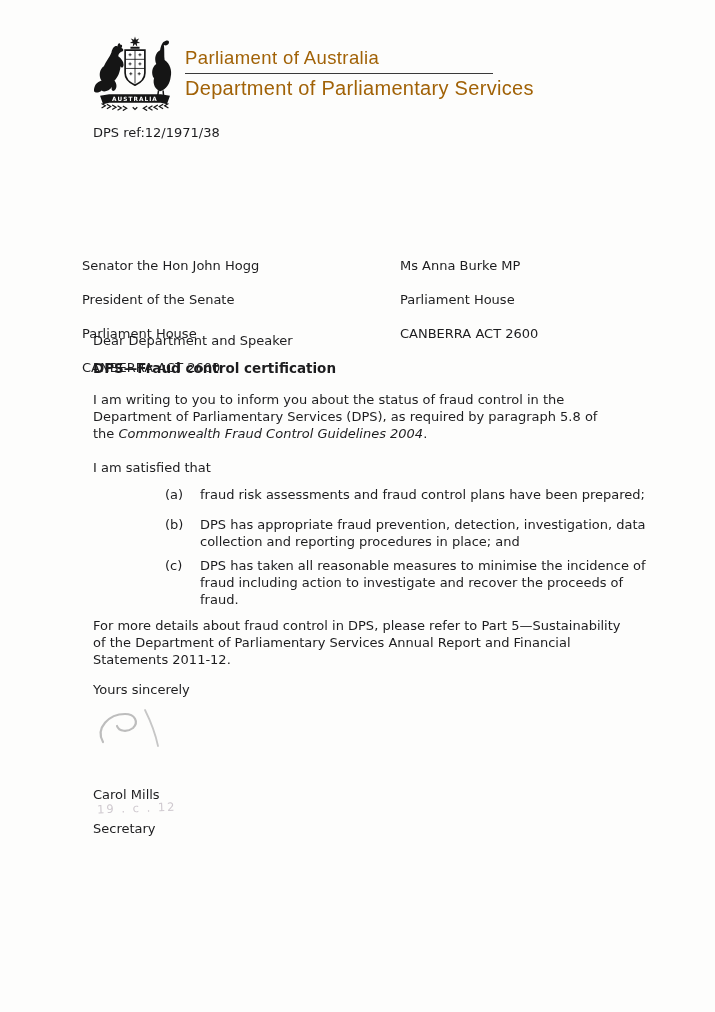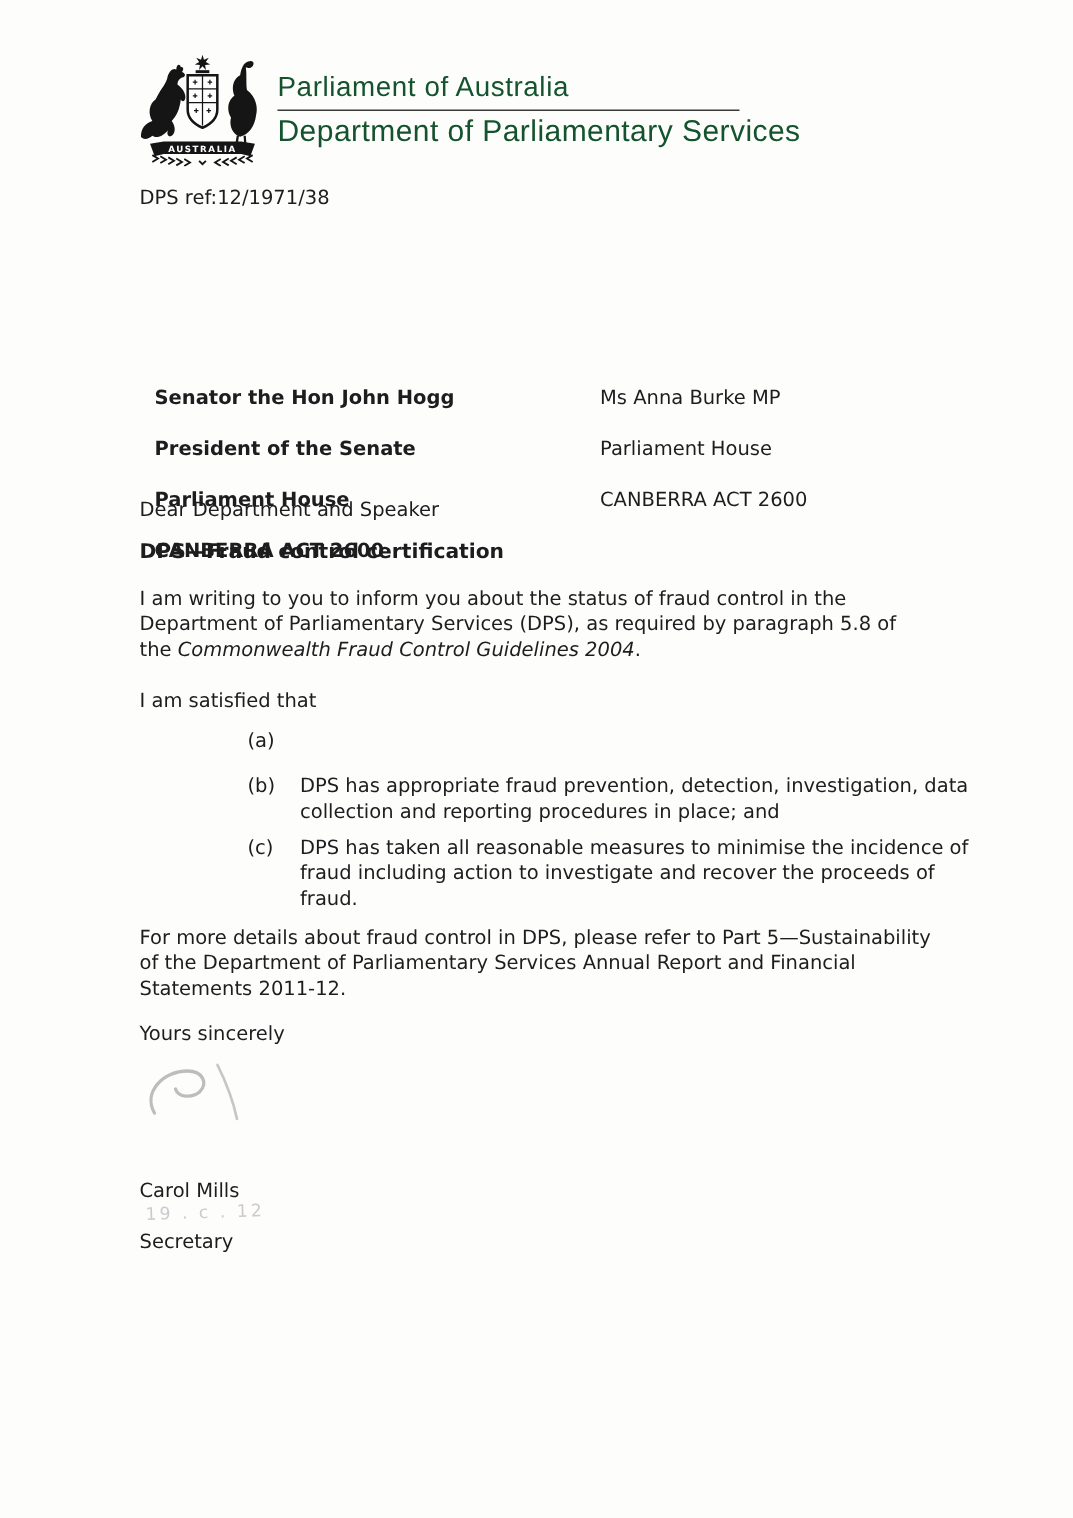--- a/index.html
+++ b/index.html
@@ -7,28 +7,28 @@
     position:relative;
     width:715px;height:1012px;
     background:#fdfdfc;
     font-family:"DejaVu Sans", sans-serif;
     color:#1d1d1f;
     overflow:hidden;
   }
   .abs{position:absolute;}
   
   .crest{left:89px;top:35px;}
-  .titles{left:185px;top:46px;font-family:"Liberation Sans", sans-serif;color:#14532d;}
+  .titles{left:185px;top:46px;font-family:"Liberation Sans", sans-serif;color:#a16207;}
   .org{font-size:18.5px;line-height:24px;letter-spacing:0.4px;}
   .title-rule{width:308px;height:0;border-bottom:1.5px solid #3a3a3a;margin-top:3px;}
   .dept{font-size:20px;line-height:24px;letter-spacing:0.3px;margin-top:2px;}
   
   .bodytext{font-size:13px;line-height:17px;white-space:pre-line;}
   .ref{left:93px;top:124px;text-align:center;}
-  .addr-left{left:103px;top:240px;font-weight:bold;}
+  .addr-left{left:82px;top:240px;}
   .addr-right{left:400px;top:240px;}
   .salutation{left:93px;top:332px;}
   .subject{left:93px;top:360px;font-size:13.5px;font-weight:bold;text-align:right;}
   .para1{left:93px;top:391px;width:580px;}
   .satisfied{left:93px;top:459px;}
   .list{left:93px;top:486px;width:585px;}
   .item{display:flex;}
   .item + .item{margin-top:13px;}
   .list .item:nth-child(3){margin-top:7px;}
   .item-label{flex:none;margin-left:72px;width:35px;font-size:13px;line-height:17px;}
@@ -118,20 +118,21 @@
 
   <div class="abs bodytext para1"><span>I am writing to you to inform you about the status of fraud control in the
 Department of Parliamentary Services (DPS), as required by paragraph 5.8 of
 the&nbsp;</span><em>Commonwealth Fraud Control Guidelines 2004</em><span>.</span></div>
 
   <div class="abs bodytext satisfied">I am satisfied that</div>
 
   <div class="abs list">
     <div class="item">
       <span class="item-label">(a)</span>
+      <span class="item-text">fraud risk assessments and fraud control plans have been prepared;</span>
     </div>
     <div class="item">
       <span class="item-label">(b)</span>
       <span class="item-text">DPS has appropriate fraud prevention, detection, investigation, data
 collection and reporting procedures in place; and</span>
     </div>
     <div class="item">
       <span class="item-label">(c)</span>
       <span class="item-text">DPS has taken all reasonable measures to minimise the incidence of
 fraud including action to investigate and recover the proceeds of

